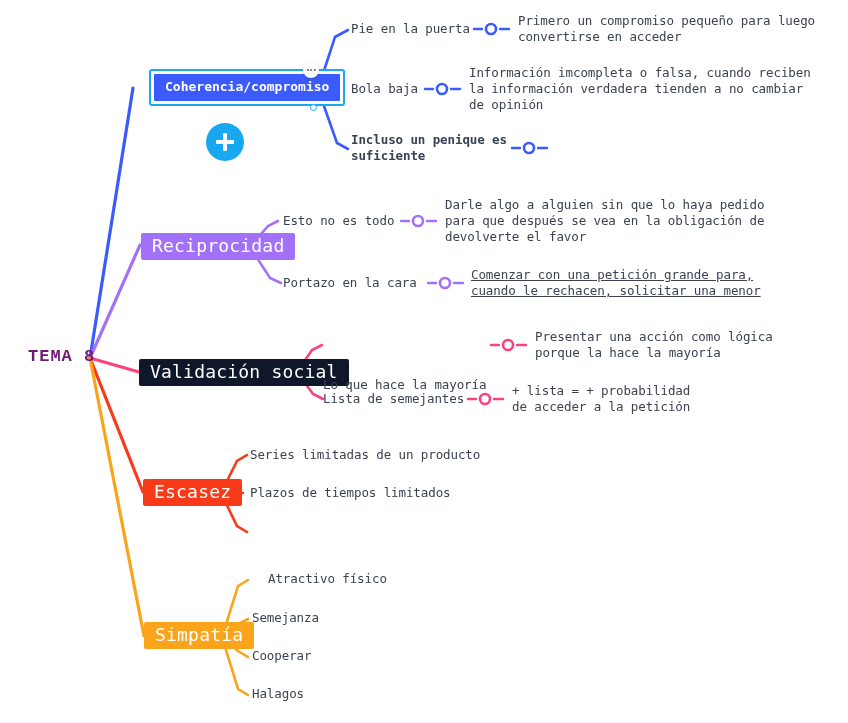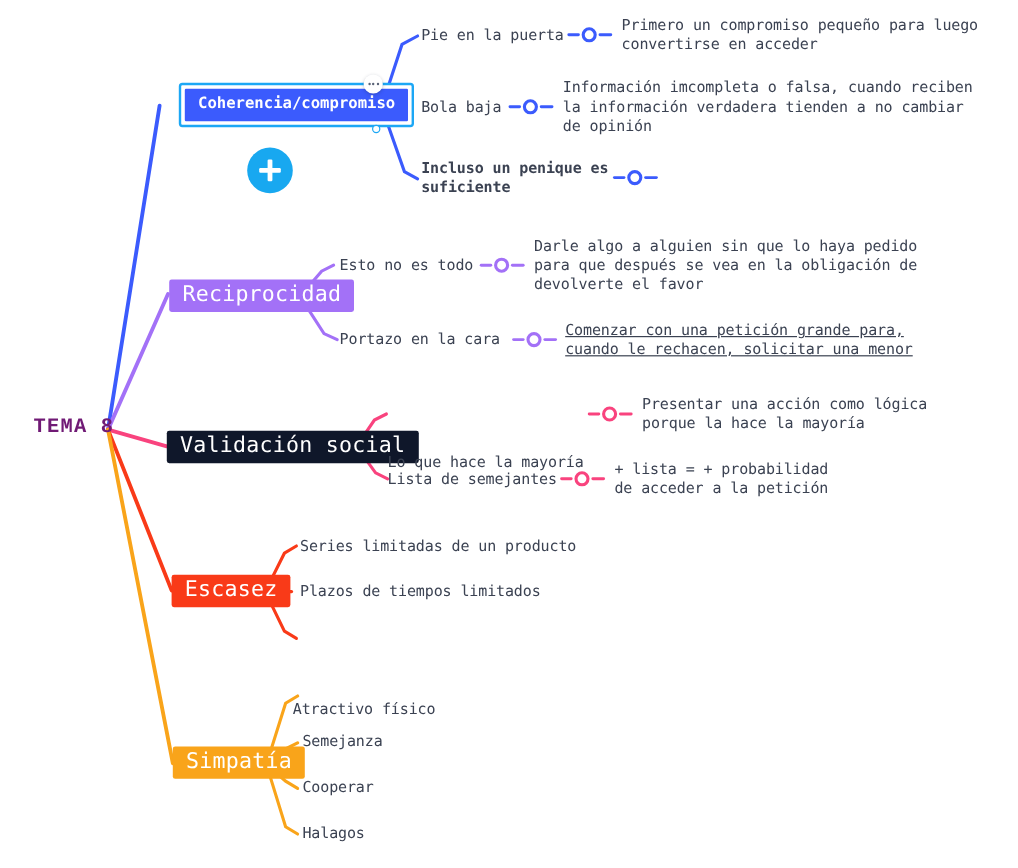--- a/index.html
+++ b/index.html
@@ -255,18 +255,18 @@
     <span>Escasez</span>
   </div>
 
   <div class="txt" style="left:250px; top:447px;">Series limitadas de un producto</div>
   <div class="txt" style="left:250px; top:485px;">Plazos de tiempos limitados</div>
 
   <div class="node chip" style="left:144px; top:622px; background:#F9A41A;">
     <span>Simpatía</span>
   </div>
 
-  <div class="txt" style="left:244px; top:571px;margin-top:12px;">Atractivo físico</div>
+  <div class="txt" style="left:268px; top:571px;">Atractivo físico</div>
   <div class="txt" style="left:252px; top:610px;">Semejanza</div>
   <div class="txt" style="left:252px; top:648px;">Cooperar</div>
   <div class="txt" style="left:252px; top:686px;">Halagos</div>
 
 </div>
 
 </body></html>

